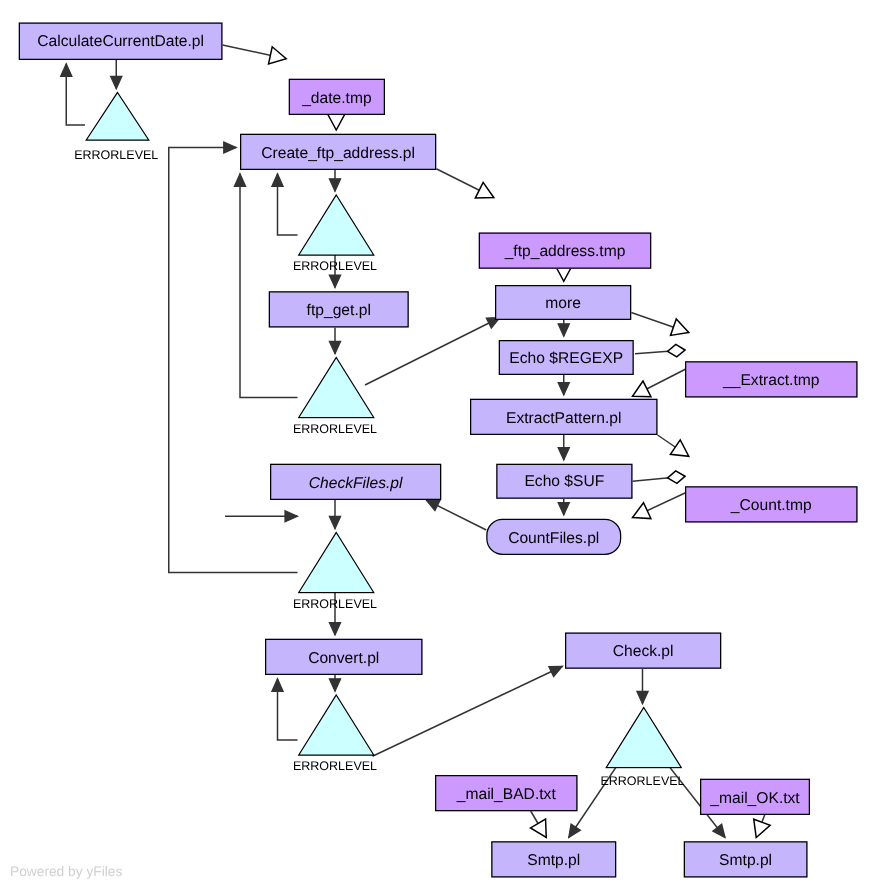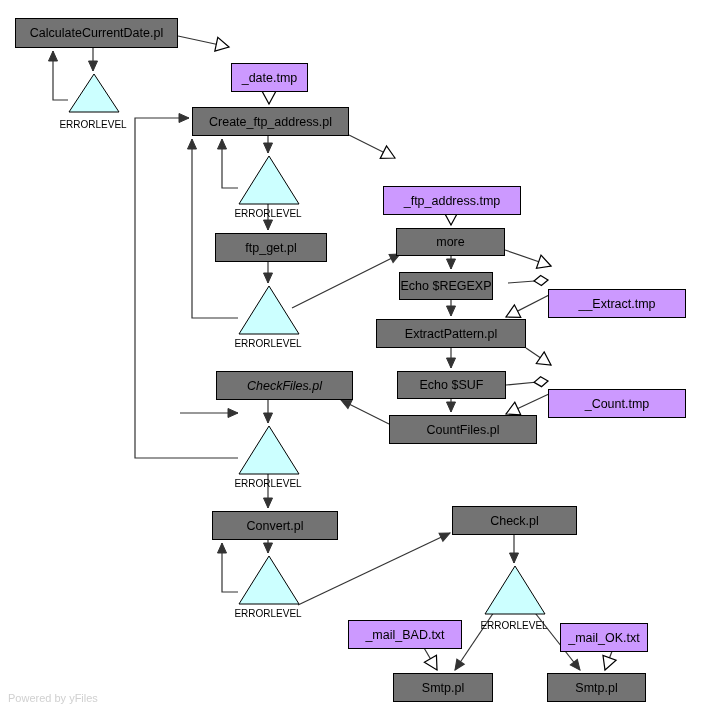--- a/index.html
+++ b/index.html
@@ -30,21 +30,21 @@
     box-sizing: border-box;
     border: 1px solid #000000;
     display: flex;
     align-items: center;
     justify-content: center;
     font-size: 12.5px;
     color: #000000;
     white-space: nowrap;
     letter-spacing: 0px;
   }
-  .node.process { background: #737373; }
+  .node.process { background: #c4b5fd; }
   .node.file    { background: #cc99ff; margin-top: 25px; }
   .tri-wrap {
     position: absolute;
   }
   .tri-wrap svg { display: block; }
   .tri-label {
     position: absolute;
     font-size: 10px;
     color: #000000;
     white-space: nowrap;
@@ -217,36 +217,36 @@
       </div>
       <div class="node file" style="left: 383px; top: 161px; width: 138px; height: 29px;">
         <span>_ftp_address.tmp</span>
       </div>
       <div class="node process" style="left: 215px; top: 233px; width: 112px; height: 29px;">
         <span>ftp_get.pl</span>
       </div>
       <div class="node process" style="left: 396px; top: 228px; width: 109px; height: 28px;">
         <span>more</span>
       </div>
-      <div class="node process" style="left: 399px; top: 272px; width: 94px; height: 28px;">
+      <div class="node process" style="left: 399px; top: 272px; width: 108px; height: 28px;">
         <span>Echo $REGEXP</span>
       </div>
       <div class="node file" style="left: 548px; top: 264px; width: 138px; height: 29px;">
         <span>__Extract.tmp</span>
       </div>
       <div class="node process" style="left: 376px; top: 319px; width: 150px; height: 29px;">
         <span>ExtractPattern.pl</span>
       </div>
       <div class="node process" style="left: 397px; top: 371px; width: 109px; height: 28px;">
         <span>Echo $SUF</span>
       </div>
       <div class="node file" style="left: 548px; top: 364px; width: 138px; height: 29px;">
         <span>_Count.tmp</span>
       </div>
-      <div class="node process" style="left: 389px; top: 415px; width: 148px; height: 29px;">
+      <div class="node process" style="left: 389px; top: 415px; width: 108px; height: 29px; border-radius: 13px;">
         <span>CountFiles.pl</span>
       </div>
       <div class="node process" style="left: 216px; top: 371px; width: 137px; height: 29px; font-style: italic;">
         <span>CheckFiles.pl</span>
       </div>
       <div class="node process" style="left: 212px; top: 511px; width: 126px; height: 29px;">
         <span>Convert.pl</span>
       </div>
       <div class="node process" style="left: 452px; top: 506px; width: 125px; height: 29px;">
         <span>Check.pl</span>

